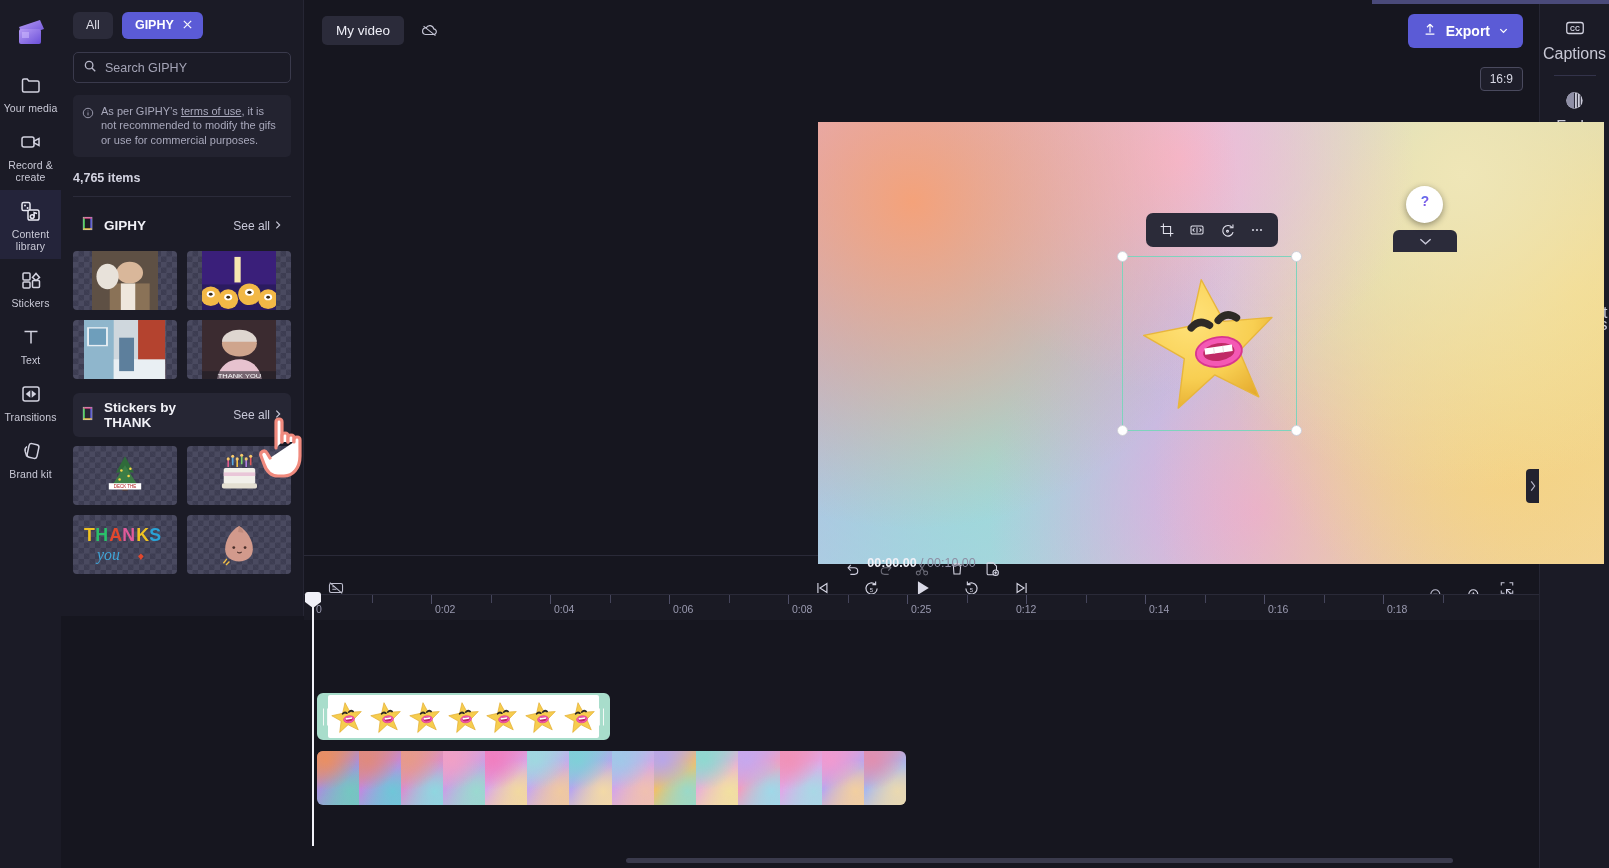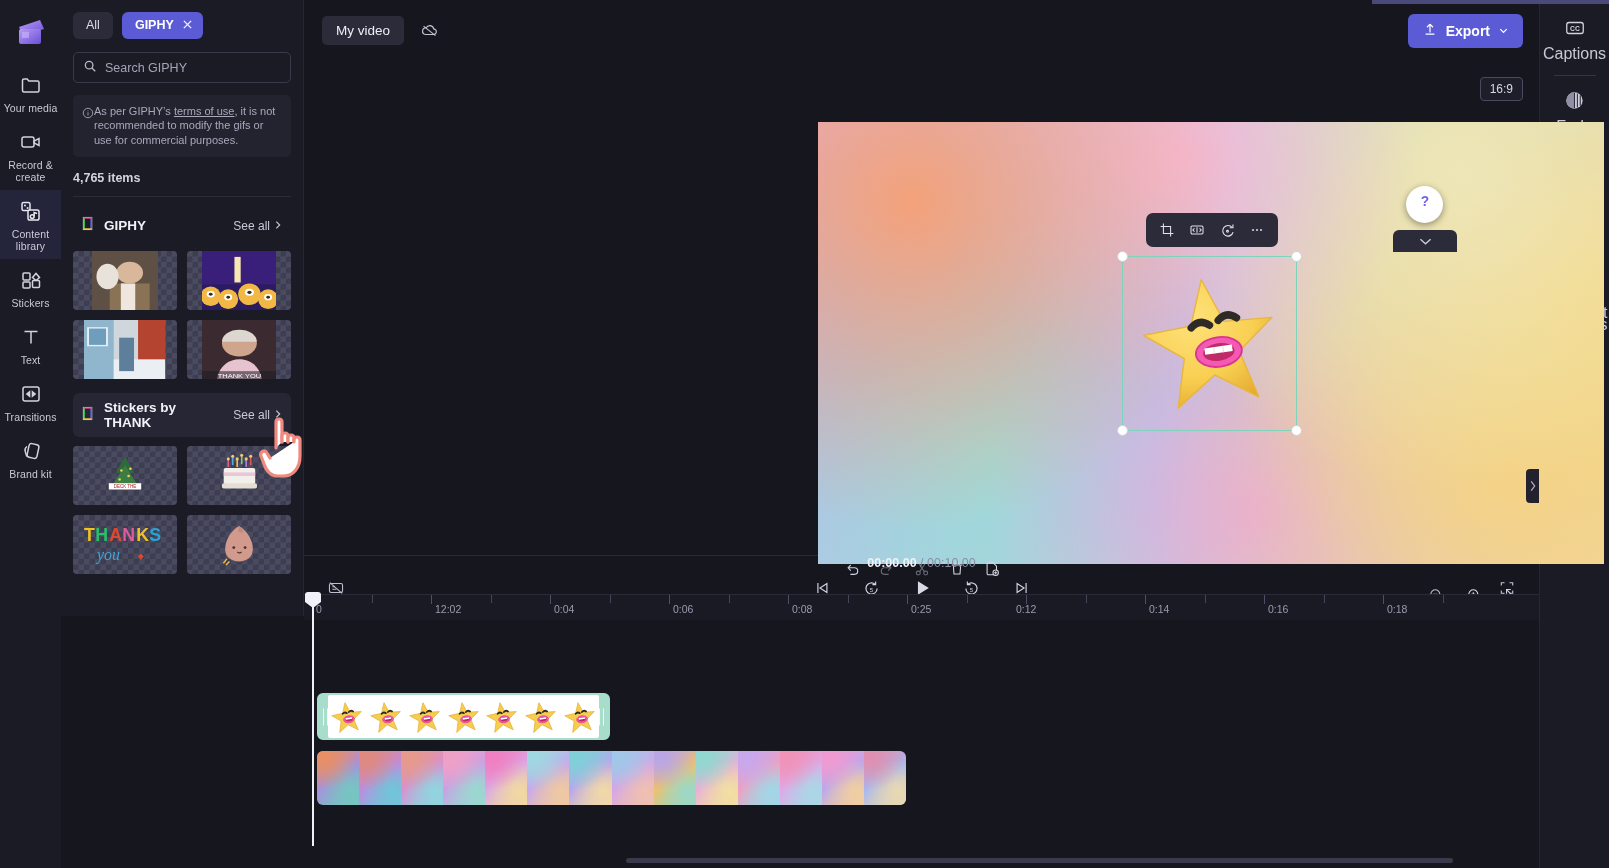--- a/index.html
+++ b/index.html
@@ -61,21 +61,21 @@
     background: transparent; margin-bottom: 12px;
   }
   .search input {
     background: transparent; border: 0; outline: 0; color: #d6d6e2;
     font-size: 12.5px; font-family: inherit; width: 100%;
   }
   .search input::placeholder { color: #a4a4b6; }
 
   .notice {
     background: #232330; border-radius: 5px; padding: 9px 10px 10px 9px;
-    display: flex; gap: 0; margin-bottom: 14px;
+    display: flex; gap: 7px; margin-bottom: 14px;
   }
   .notice-txt { font-size: 11px; line-height: 14.4px; color: #a8a8bb; }
   .notice-txt a { color: #a8a8bb; text-decoration: underline; }
 
   .items-count {
     font-size: 12.5px; color: #d3d3e0; padding-bottom: 11px;
     border-bottom: 1px solid #2b2b3a; margin-bottom: 12px; font-weight: bold;
   }
 
   .sec-head {
@@ -122,21 +122,21 @@
     background: #5b5bd6; color: #fff; border: 0; border-radius: 6px;
     height: 34px; padding: 0 14px; display: flex; align-items: center; gap: 8px;
     font-size: 14px; font-weight: 600; font-family: inherit; cursor: pointer;
   }
 
   .stage {
     flex: 1; position: relative; display: flex; align-items: flex-start;
     justify-content: center; padding-top: 0; min-height: 0;
   }
   .ratio-pill {
-    position: absolute; right: 16px; top: 16px;
+    position: absolute; right: 16px; top: 6px;
     border: 1px solid #4a4a5e; border-radius: 4px; padding: 4px 9px;
     font-size: 12px; color: #d8d8e4; background: #1e1e2a; z-index: 10; cursor: pointer;
   }
   .canvas {
     position: absolute; left: 514px; top: 61px; width: 786px; height: 442px;
     background:
       radial-gradient(circle at 12% 18%, #f4a27a 0%, rgba(244,162,122,0) 42%),
       radial-gradient(circle at 46% 8%, #f5b9d6 0%, rgba(245,185,214,0) 40%),
       radial-gradient(circle at 82% 12%, #efe6b7 0%, rgba(239,230,183,0) 42%),
       radial-gradient(circle at 96% 38%, #f6d77e 0%, rgba(246,215,126,0) 45%),
@@ -827,21 +827,21 @@
           </div>
         </div>
       </div>
 
       <div class="ruler">
 
       <div class="tick major" style="left: 8px;"></div>
           <div class="tick-lbl" style="left: 12px;">0</div>
           <div class="tick" style="left: 67.5px;"></div>
           <div class="tick major" style="left: 127px;"></div>
-          <div class="tick-lbl" style="left: 131px;">12:02</div>
+          <div class="tick-lbl" style="left: 131px;">0:02</div>
           <div class="tick" style="left: 186.5px;"></div>
           <div class="tick major" style="left: 246px;"></div>
           <div class="tick-lbl" style="left: 250px;">0:04</div>
           <div class="tick" style="left: 305.5px;"></div>
           <div class="tick major" style="left: 365px;"></div>
           <div class="tick-lbl" style="left: 369px;">0:06</div>
           <div class="tick" style="left: 424.5px;"></div>
           <div class="tick major" style="left: 484px;"></div>
           <div class="tick-lbl" style="left: 488px;">0:08</div>
           <div class="tick" style="left: 543.5px;"></div>

